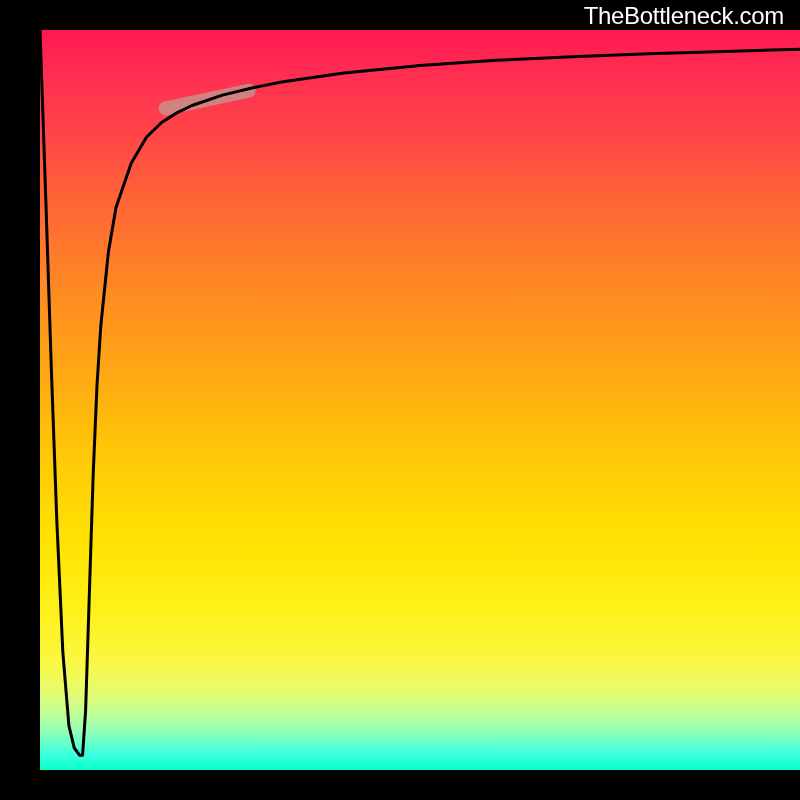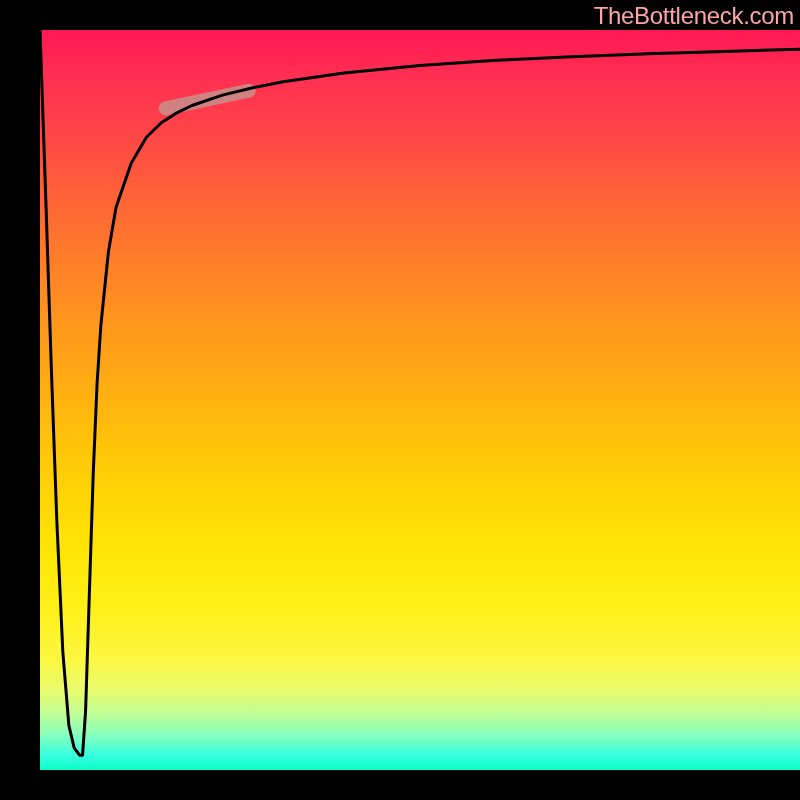--- a/index.html
+++ b/index.html
@@ -7,22 +7,22 @@
     width: 800px;
     height: 800px;
     background: #000;
     position: relative;
     font-family: Arial, Helvetica, sans-serif;
     overflow: hidden;
   }
   .watermark {
     position: absolute;
     top: 2px;
-    right: 6px;
-    color: #fca5a5;
+    right: 16px;
+    color: #ffffff;
     font-size: 24px;
     font-weight: 400;
     z-index: 50;
     letter-spacing: -0.3px;
   }
   .plot-area {
     position: absolute;
     left: 40px;
     top: 30px;
     width: 760px;

